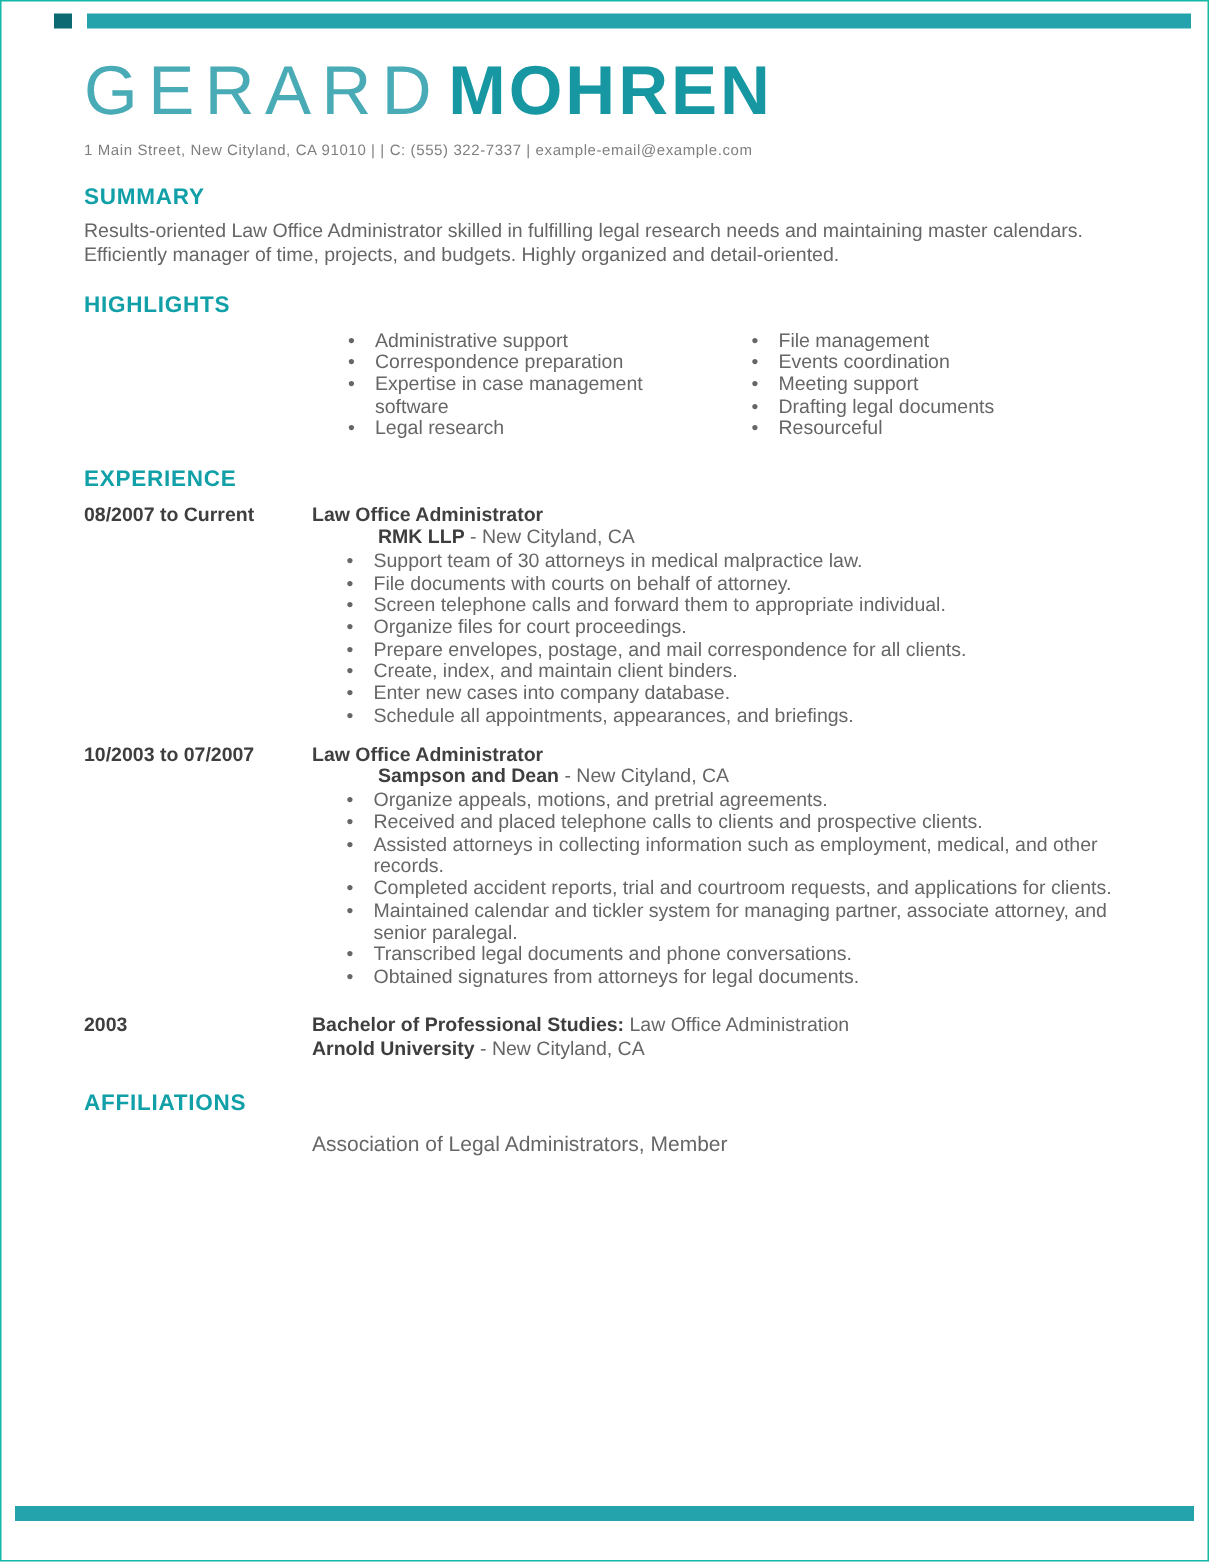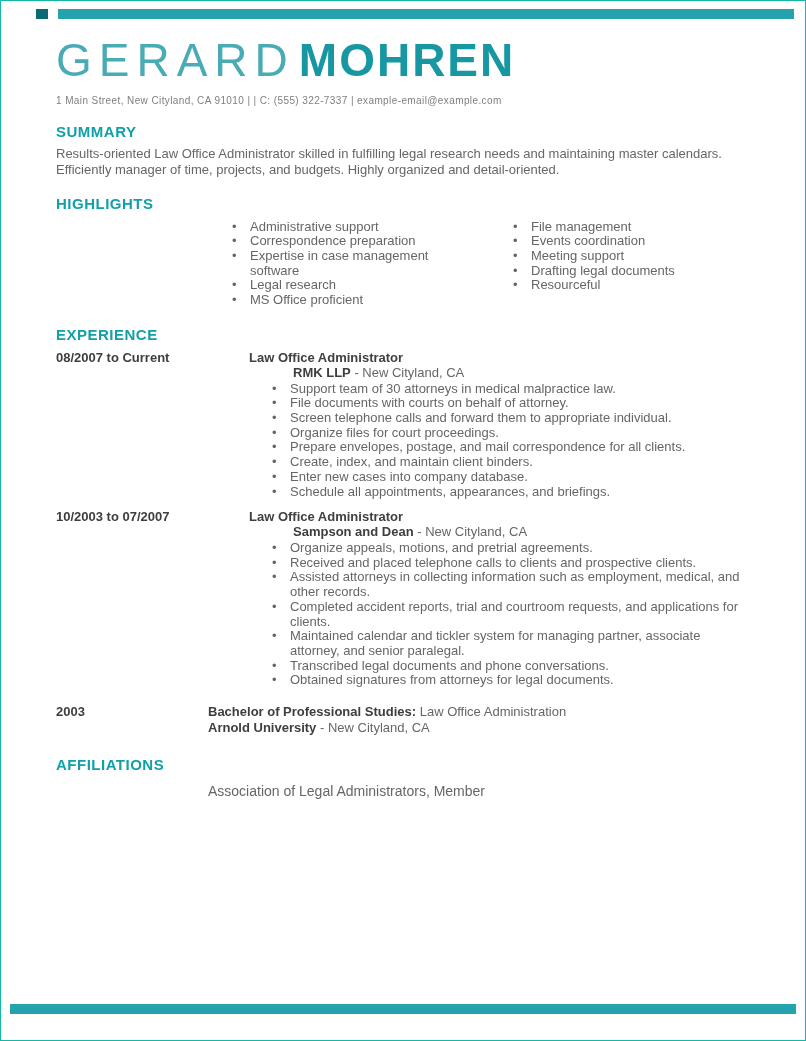--- a/index.html
+++ b/index.html
@@ -19,30 +19,30 @@
   h1 .fn { color: #48abb5; font-weight: 300; letter-spacing: 7px; }
   h1 .ln { color: #1697a2; font-weight: bold; letter-spacing: 2px; margin-left: 4px; }
   .contact { margin-top: 12px; font-size: 10px; color: #7f7f7f; letter-spacing: 0.4px; }
 
   h2 { margin: 0; font-size: 15px; color: #11a0a8; letter-spacing: 0.5px; font-weight: bold; }
 
   .sec-summary { margin-top: 17px; }
   .sec-summary p { margin: 6px 0 0 0; font-size: 13px; line-height: 1.22; color: #666666; }
 
   .sec-highlights { margin-top: 17px; }
-  .hl-cols { display: flex; gap: 36px; margin: 8px 0 0 172px; }
+  .hl-cols { display: flex; gap: 24px; margin: 8px 0 0 172px; }
   .hl-col1 { width: 245px; flex-shrink: 0; }
   .hl-col2 { flex: 1; min-width: 0; }
 
   ul.bullets { list-style: none; margin: 0; padding: 0; }
   ul.bullets li { position: relative; padding-left: 22px; font-size: 13px; line-height: 1.13; color: #666666; }
   ul.bullets li::before { content: "\2022"; position: absolute; left: 4px; color: #666666; }
 
   .sec-experience { margin-top: 18px; }
-  .job { display: flex; margin-top: 8px; gap: 41px; }
+  .job { display: flex; margin-top: 8px; }
   .job + .job { margin-top: 11px; }
   .job-dates { width: 152px; flex-shrink: 0; font-size: 13px; font-weight: bold; color: #3e3e3e; line-height: 1.15; }
   .job-body { flex: 1; min-width: 0; }
   .job-title { font-size: 13px; font-weight: bold; color: #404040; line-height: 1.15; }
   .job-org { font-size: 13px; color: #666666; line-height: 1.15; }
   .job-org .org { font-weight: bold; color: #3e3e3e; padding-left: 44px; }
   .job-body ul.bullets { margin-top: 1px; padding-left: 19px; }
 
   .sec-education { margin-top: 16px; }
   .edu-row { display: flex; margin-top: 8px; }
@@ -74,21 +74,20 @@
     </div>
 
     <div class="sec-highlights">
       <h2>HIGHLIGHTS</h2>
       <div class="hl-cols">
         <ul class="bullets hl-col1">
           <li>Administrative support</li>
           <li>Correspondence preparation</li>
           <li>Expertise in case management software</li>
           <li>Legal research</li>
-          <li>MS Office proficient</li>
         </ul>
         <ul class="bullets hl-col2">
           <li>File management</li>
           <li>Events coordination</li>
           <li>Meeting support</li>
           <li>Drafting legal documents</li>
           <li>Resourceful</li>
         </ul>
       </div>
     </div>

